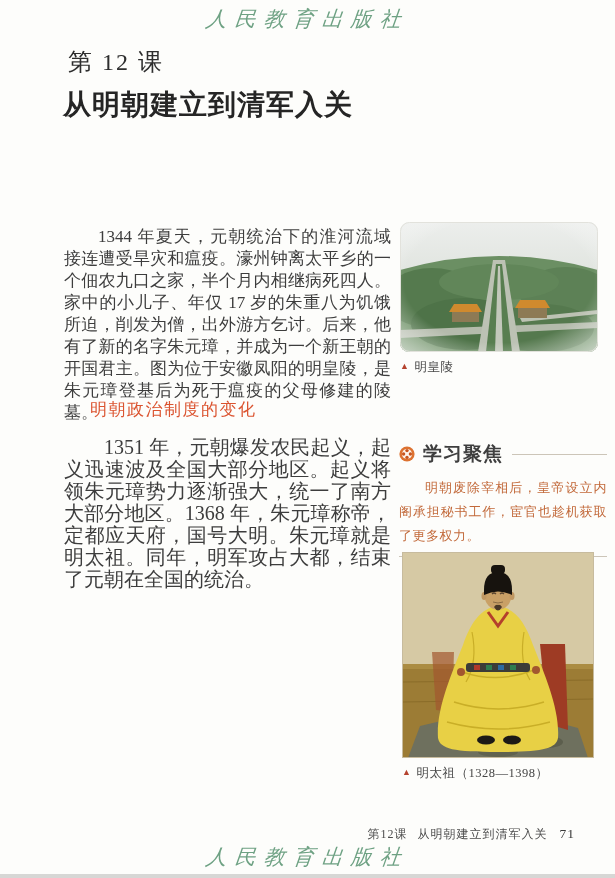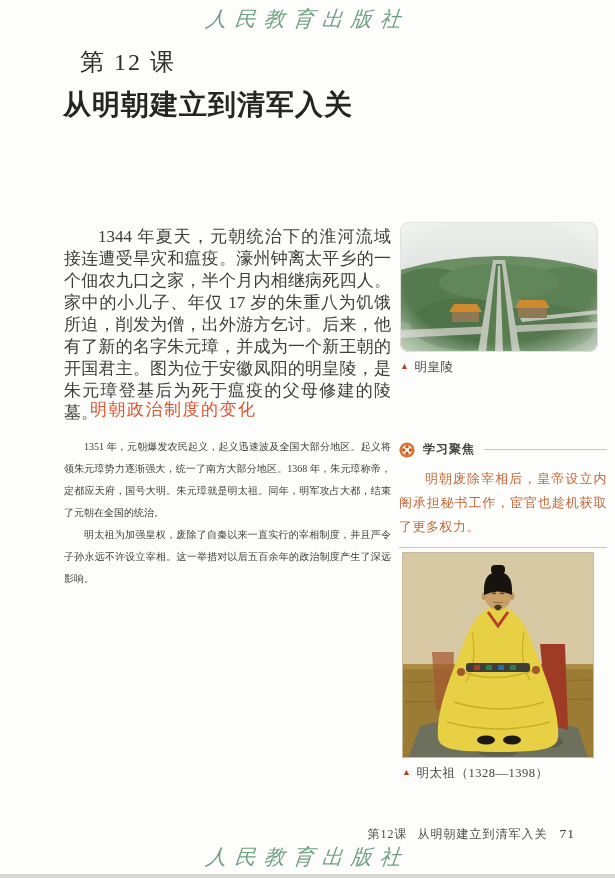--- a/index.html
+++ b/index.html
@@ -10,21 +10,21 @@
   }
   .watermark {
     position:absolute; left:0; width:100%; text-align:center;
     color:#4b8b66; font-size:21px; letter-spacing:8px;
     font-style:italic; opacity:.8; transform:skewX(-6deg);
     font-family:"DejaVu Serif",serif; white-space:nowrap;
   }
   .wm-top { top:5px; }
   .wm-bottom { top:843px; }
   .lesson-number {
-    position:absolute; left:80px; top:46px;
+    position:absolute; left:68px; top:46px;
     font-size:24px; color:#2e2e2e; letter-spacing:2px;
   }
   .page-title {
     position:absolute; left:63px; top:86px;
     font-size:28px; font-weight:bold; color:#252525; letter-spacing:1px;
   }
   .intro {
     position:absolute; left:64px; top:209px; width:327px;
     font-size:17px; line-height:22px; text-align:justify; text-indent:2em;
   }
@@ -32,28 +32,28 @@
   .figure-portrait { position:absolute; left:402px; top:552px; width:183px; }
   .figure-caption { margin-top:7px; font-size:12.5px; color:#454545; letter-spacing:.5px; }
   .marker { color:#b5432e; font-size:9px; margin-right:5px; vertical-align:2px; }
   .section-heading {
     position:absolute; left:90px; top:398px;
     font-size:17px; font-weight:normal; color:#db5430;
     font-family:"Liberation Sans","DejaVu Sans",sans-serif; letter-spacing:1.5px;
   }
   .body-col {
     position:absolute; left:64px; top:436px; width:327px;
-    font-size:10px; line-height:22px; text-align:justify;
+    font-size:20px; line-height:22px; text-align:justify;
   }
   .body-col p { margin:0; text-indent:2em; }
   .focus-box { position:absolute; left:399px; top:441px; width:208px; }
   .focus-head { display:flex; align-items:center; }
   .focus-icon { width:16px; height:16px; margin-right:8px; flex:0 0 auto; }
   .focus-title {
-    font-size:12px; font-weight:bold; color:#3e3e3e;
+    font-size:19px; font-weight:bold; color:#3e3e3e;
     font-family:"Liberation Sans","DejaVu Sans",sans-serif; letter-spacing:1px;
   }
   .focus-rule { flex:1; height:1px; background:#ccc5b8; margin-left:9px; }
   .focus-text {
     margin:9px 0 0 0; font-size:13px; line-height:24px; color:#c2693a;
     text-indent:2em; text-align:justify; letter-spacing:.5px;font-family:Liberation Serif, serif;
   }
   .focus-bottom { height:1px; background:#ccc5b8; margin-top:8px; }
   .page-footer {
     position:absolute; right:40px; top:826px;
@@ -112,21 +112,20 @@
   </svg>
   <figcaption class="figure-caption">
     <span class="marker">▲</span><span>明皇陵</span>
   </figcaption>
 </figure>
 
 <div class="section-heading">明朝政治制度的变化</div>
 
 <div class="body-col">
   <p>1351 年，元朝爆发农民起义，起义迅速波及全国大部分地区。起义将领朱元璋势力逐渐强大，统一了南方大部分地区。1368 年，朱元璋称帝，定都应天府，国号大明。朱元璋就是明太祖。同年，明军攻占大都，结束了元朝在全国的统治。</p>
-  <p>明太祖为加强皇权，废除了自秦以来一直实行的宰相制度，并且严令子孙永远不许设立宰相。这一举措对以后五百余年的政治制度产生了深远影响。</p>
 </div>
 
 <aside class="focus-box">
   <div class="focus-head">
     <svg class="focus-icon" viewBox="0 0 16 16">
       <circle cx="8" cy="8" r="7.6" fill="#dd7230"></circle>
       <circle cx="8" cy="8" r="5.1" fill="#fdf4ea"></circle>
       <circle cx="8" cy="4.6" r="1.7" fill="#c8551f"></circle>
       <circle cx="8" cy="11.4" r="1.7" fill="#c8551f"></circle>
       <circle cx="4.6" cy="8" r="1.7" fill="#c8551f"></circle>

